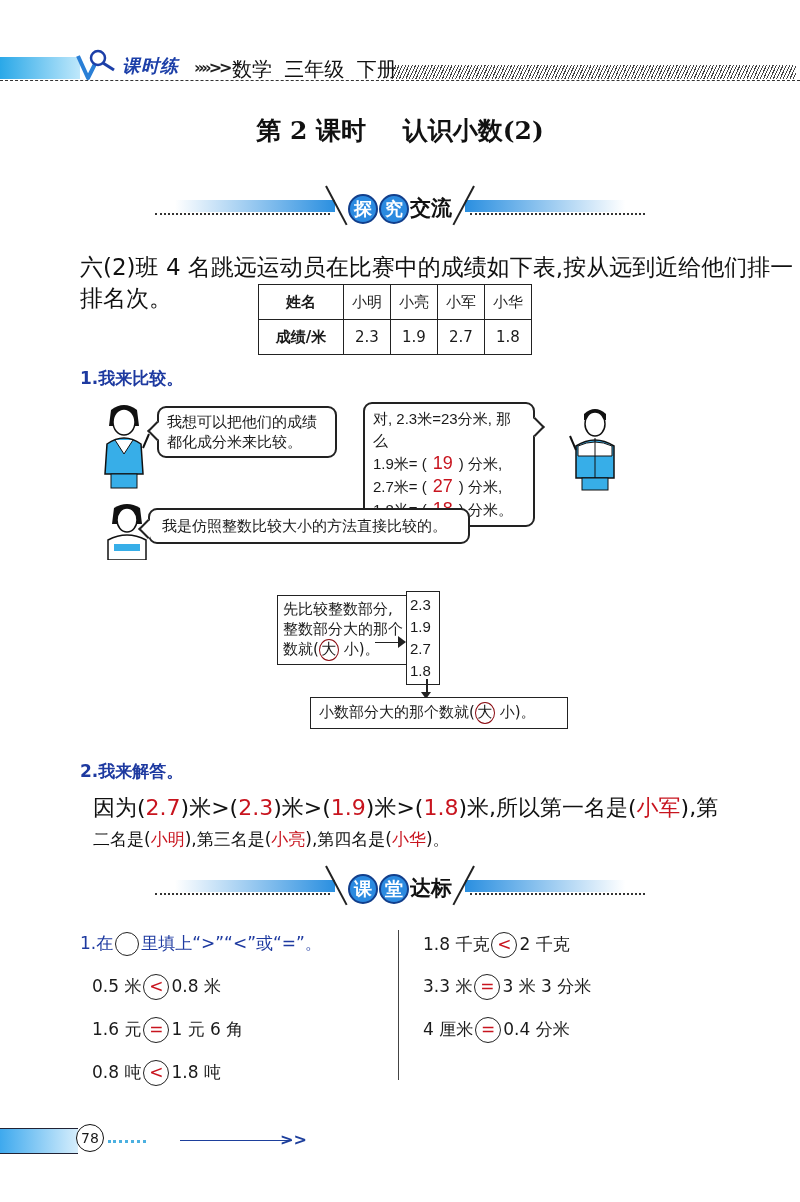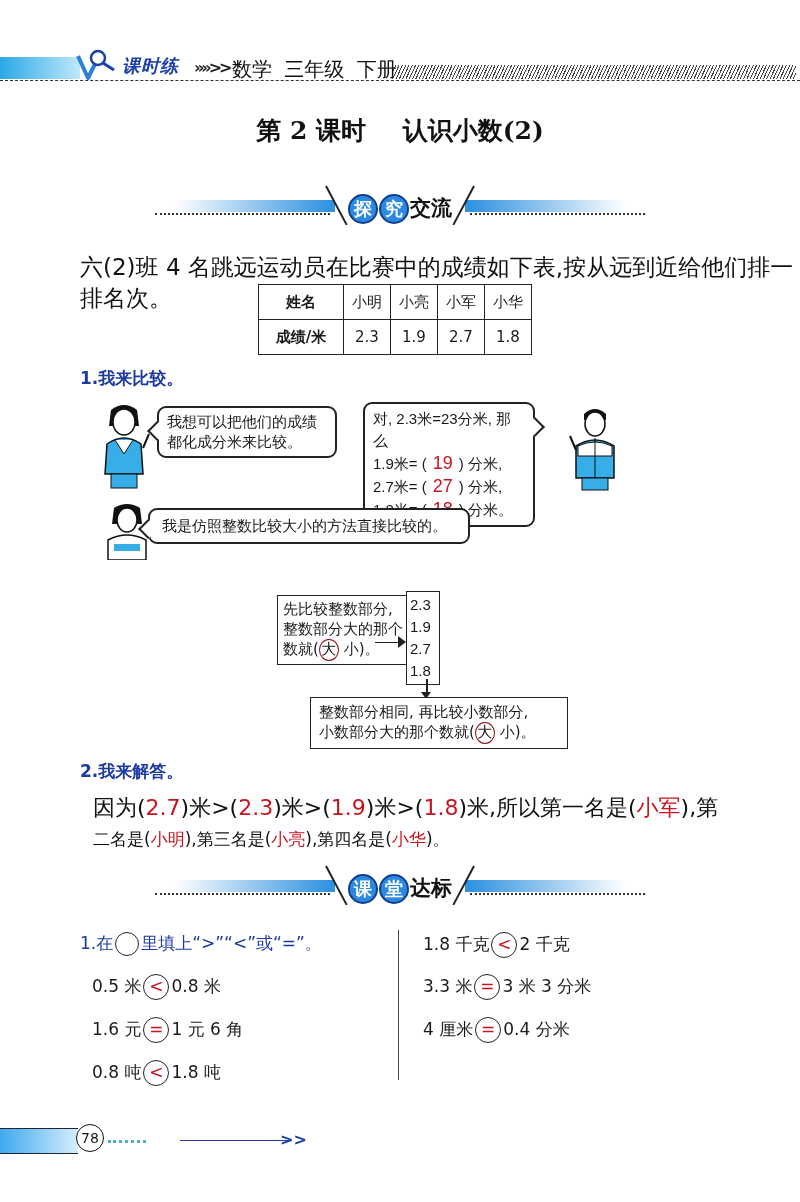--- a/index.html
+++ b/index.html
@@ -167,21 +167,20 @@
 <div class="abs" style="left:398px; top:636px; width:0; height:0; border-top:6px solid transparent; border-bottom:6px solid transparent; border-left:8px solid #222;"></div>
 <div class="abs box" style="left:406px; top:591px; width:34px; padding:2px 3px; font-family: 'Liberation Sans', sans-serif; font-size:15px; line-height:22px;">
   <div>2.3</div>
   <div>1.9</div>
   <div>2.7</div>
   <div>1.8</div>
 </div>
 <div class="abs" style="left:426px; top:679px; width:1.5px; height:14px; background:#222;"></div>
 <div class="abs" style="left:421px; top:692px; width:0; height:0; border-left:5px solid transparent; border-right:5px solid transparent; border-top:7px solid #222;"></div>
 <div class="abs box" style="left:310px; top:697px; width:258px; padding:4px 8px;">
-  <div>整数部分相同, 再比较小数部分,</div>
   <div><span>小数部分大的那个数就(</span><span class="circ">大</span> <span>小)。</span></div>
 </div>
 
 <div class="abs q-head" style="left:80px; top:760px;">2.我来解答。</div>
 <div class="abs para" style="left:93px; top:793px; font-size:22px;">
   <span>因为(</span><span class="red">2.7</span><span>)米&gt;(</span><span class="red">2.3</span><span>)米&gt;(</span><span class="red">1.9</span><span>)米&gt;(</span><span class="red">1.8</span><span>)米,所以第一名是(</span><span class="red">小军</span><span>),第</span>
 </div>
 <div class="abs para" style="left:93px; top:828px; font-size:17px;">
   <span>二名是(</span><span class="red">小明</span><span>),第三名是(</span><span class="red">小亮</span><span>),第四名是(</span><span class="red">小华</span><span>)。</span>
 </div>

